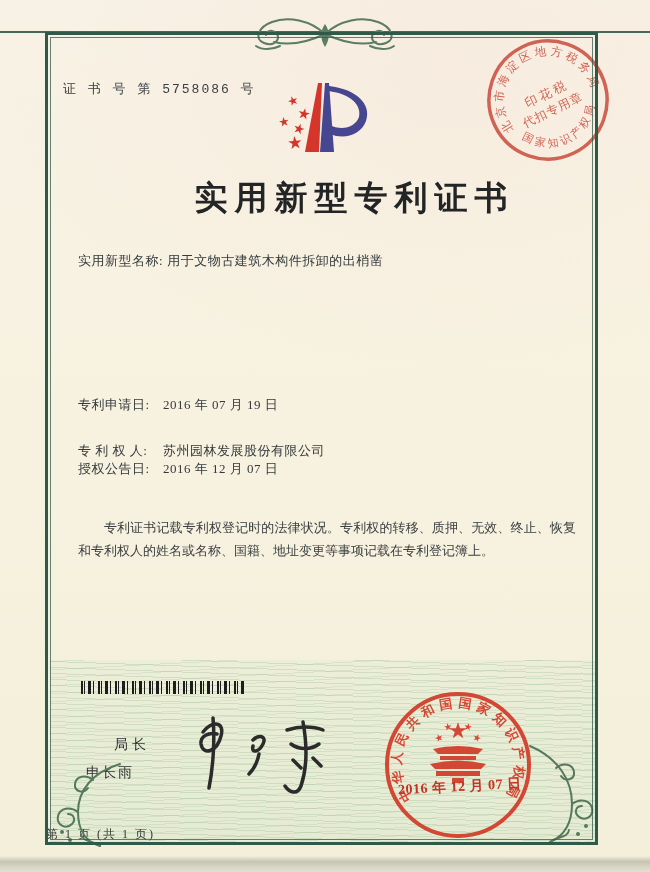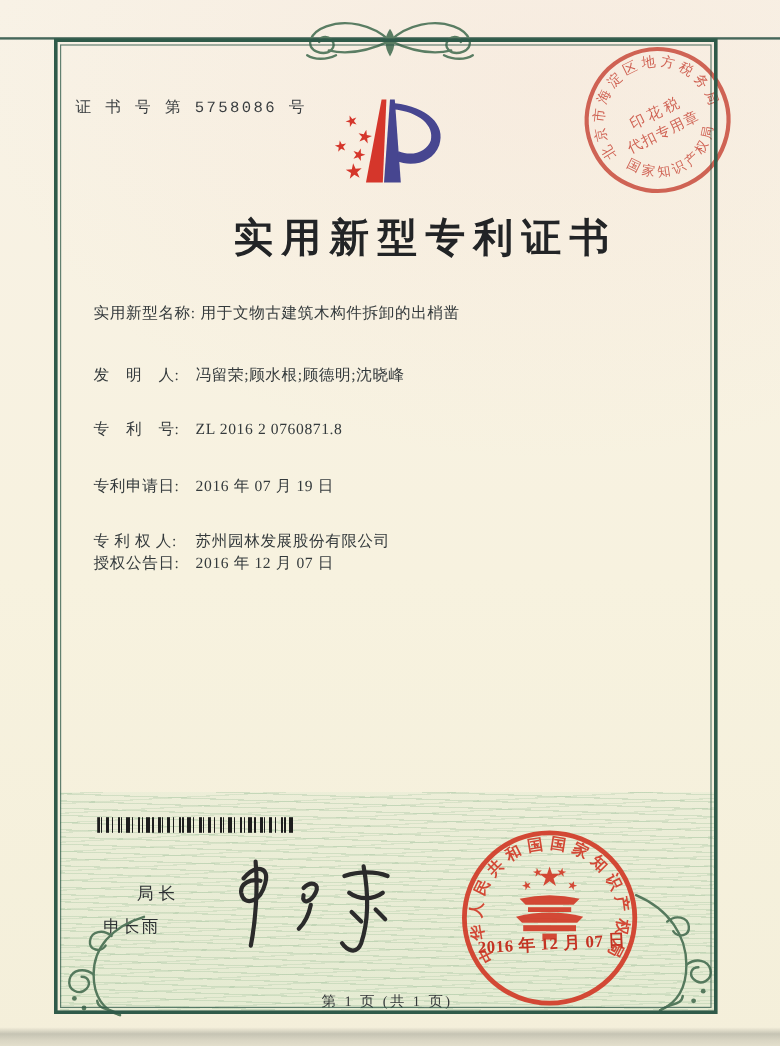--- a/index.html
+++ b/index.html
@@ -34,21 +34,21 @@
   .paras{left:78px;top:517px;width:498px;z-index:2;}
   .paras p{margin:0;font-size:13px;line-height:22.5px;text-align:justify;text-indent:2em;color:#3c4042;}
   .barcode{left:81px;top:681px;width:164px;height:13px;z-index:2;
     background:repeating-linear-gradient(90deg,#1d1d1d 0 2px,transparent 2px 3px,#1d1d1d 3px 4px,transparent 4px 7px,#1d1d1d 7px 10px,transparent 10px 12px,#1d1d1d 12px 13px,transparent 13px 17px);}
   .director-label{left:86px;top:736px;font-size:14px;color:#2e3234;letter-spacing:4px;z-index:2;margin-left:28px;}
   .director-name{left:86px;top:764px;font-size:14px;color:#2e3234;letter-spacing:2px;z-index:2;}
   .signature{left:175px;top:710px;z-index:2;}
   .seal{left:378px;top:685px;z-index:2;opacity:.92;}
   .issue-date{left:398px;top:778px;font-size:14px;font-weight:600;color:#c43323;letter-spacing:.5px;
     transform:rotate(-3deg);z-index:3;}
-  .footer{left:46px;top:826px;width:553px;text-align:center;font-size:12px;letter-spacing:2px;color:#35393a;z-index:2;}
+  .footer{left:46px;top:826px;width:553px;text-align:left;font-size:12px;letter-spacing:2px;color:#35393a;z-index:2;}
   .stamp{left:484px;top:36px;transform:rotate(-26deg);opacity:.85;z-index:2;}
   .logo{left:272px;top:80px;z-index:1;}
   .ornament-top{left:230px;top:10px;z-index:2;}
   .flourish-bl{left:48px;top:762px;z-index:2;}
   .flourish-br{left:528px;top:744px;z-index:2;}
 </style>
 </head>
 <body>
 
 <div id="cert">
@@ -106,37 +106,32 @@
       <polygon points="53,3 57,3 62,72 48,72"></polygon>
       <path d="M57,6 C84,9 100,24 94,41 C89,55 72,60 58,54 L60,46 C72,51 84,46 87,37 C90,25 78,13 55,11 Z"></path>
     </g>
   </svg>
 
   <div class="abs title">实用新型专利证书</div>
 
   <div class="abs row" style="top:252px">
     <span class="flabel">实用新型名称:</span><span class="fvalue">用于文物古建筑木构件拆卸的出梢凿</span>
   </div>
-  <div class="abs row" style="top:304px">
-    <span class="flabel">发　明　人:</span><span class="fvalue">冯留荣;顾水根;顾德明;沈晓峰</span>
-  </div>
-  <div class="abs row" style="top:349px">
-    <span class="flabel">专　利　号:</span><span class="fvalue">ZL 2016 2 0760871.8</span>
-  </div>
   <div class="abs row" style="top:396px">
     <span class="flabel">专利申请日:</span><span class="fvalue">2016 年 07 月 19 日</span>
   </div>
   <div class="abs row" style="top:442px">
     <span class="flabel">专 利 权 人:</span><span class="fvalue">苏州园林发展股份有限公司</span>
   </div>
   <div class="abs row" style="top:460px">
     <span class="flabel">授权公告日:</span><span class="fvalue">2016 年 12 月 07 日</span>
   </div>
 
   <div class="abs paras">
+    <p>专利证书记载专利权登记时的法律状况。专利权的转移、质押、无效、终止、恢复和专利权人的姓名或名称、国籍、地址变更等事项记载在专利登记簿上。</p>
   </div>
 
   <div class="abs barcode"></div>
 
   <div class="abs director-label">局长</div>
   <div class="abs director-name">申长雨</div>
 
   <svg class="abs signature" width="160" height="90" viewBox="0 0 160 90">
     <g stroke="#2b2b2b" stroke-width="3.5" fill="none" stroke-linecap="round">
       <path d="M28,22 C38,10 50,12 46,26 C42,42 28,46 26,34 C25,26 34,22 42,24"></path>

